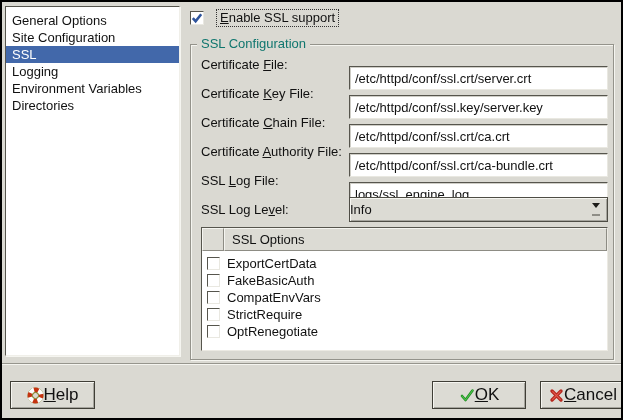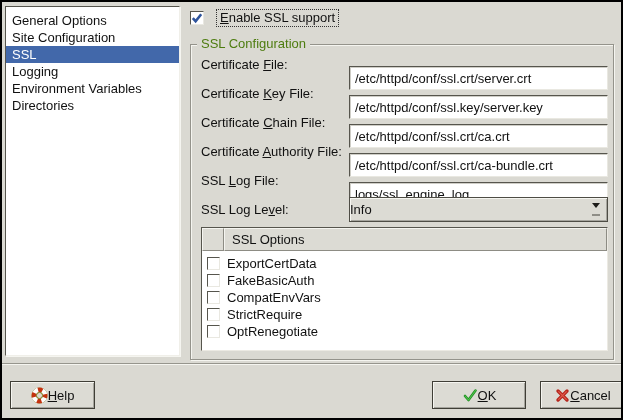--- a/index.html
+++ b/index.html
@@ -34,21 +34,21 @@
   .checkbox.checked svg { visibility:visible; }
   .focus-label { border:1px dotted #333; padding:0 3px; line-height:16px; }
 
   
   .frame {
     position:absolute; left:188px; top:42px; width:424px; height:316px; box-sizing:border-box;
     border:1px solid #94938b;
     box-shadow: inset 1px 1px 0 #f5f5f0, 1px 1px 0 #f5f5f0;
   }
   .frame-title {
-    position:absolute; top:-9px; left:6px; background:#dad9d2; padding:0 4px; color:#4d7c0f;
+    position:absolute; top:-9px; left:6px; background:#dad9d2; padding:0 4px; color:#0f766e;
   }
   .form { position:absolute; left:10px; right:5px; top:7px; }
   .frow { display:flex; align-items:center; height:24px; margin-bottom:5px; }
   .flabel { flex:none; width:148px; white-space:nowrap; }
   .tinput {
     flex:1; height:24px; box-sizing:border-box; background:#fff; color:#111;
     border:1px solid; border-color:#56554d #e9e8e1 #e9e8e1 #56554d;
     box-shadow: inset 1px 1px 0 #cfcec7;
     padding:0 5px; font-family:"Liberation Sans", sans-serif; font-size:13px;margin-top:28px;
   }
@@ -86,21 +86,21 @@
   .separator {
     position:absolute; left:0; right:0; top:361px; height:0;
     border-top:1px solid #96958d; border-bottom:1px solid #f5f5f0;
   }
   .btn {
     position:absolute; top:379px; height:28px; box-sizing:border-box;
     background:#dcdbd4; color:#111;
     border:1px solid #3f3e36;
     box-shadow: inset 1px 1px 0 #f5f5f0, inset -1px -1px 0 #a5a49d;
     display:flex; align-items:center; justify-content:center; 
-    font-family:"Liberation Sans", sans-serif; font-size:13px; cursor:default;
+    font-family:"Liberation Sans", sans-serif; font-size:17px; cursor:default;
   }
   .btn-help { left:8px; width:85px; }
   .btn-ok { left:430px; width:94px; }
   .btn-cancel { left:529px; width:86px;margin-left:9px; }
   .icon { display:inline-flex; flex:none; }
 </style>
 </head>
 <body>
 
 <div class="window">

